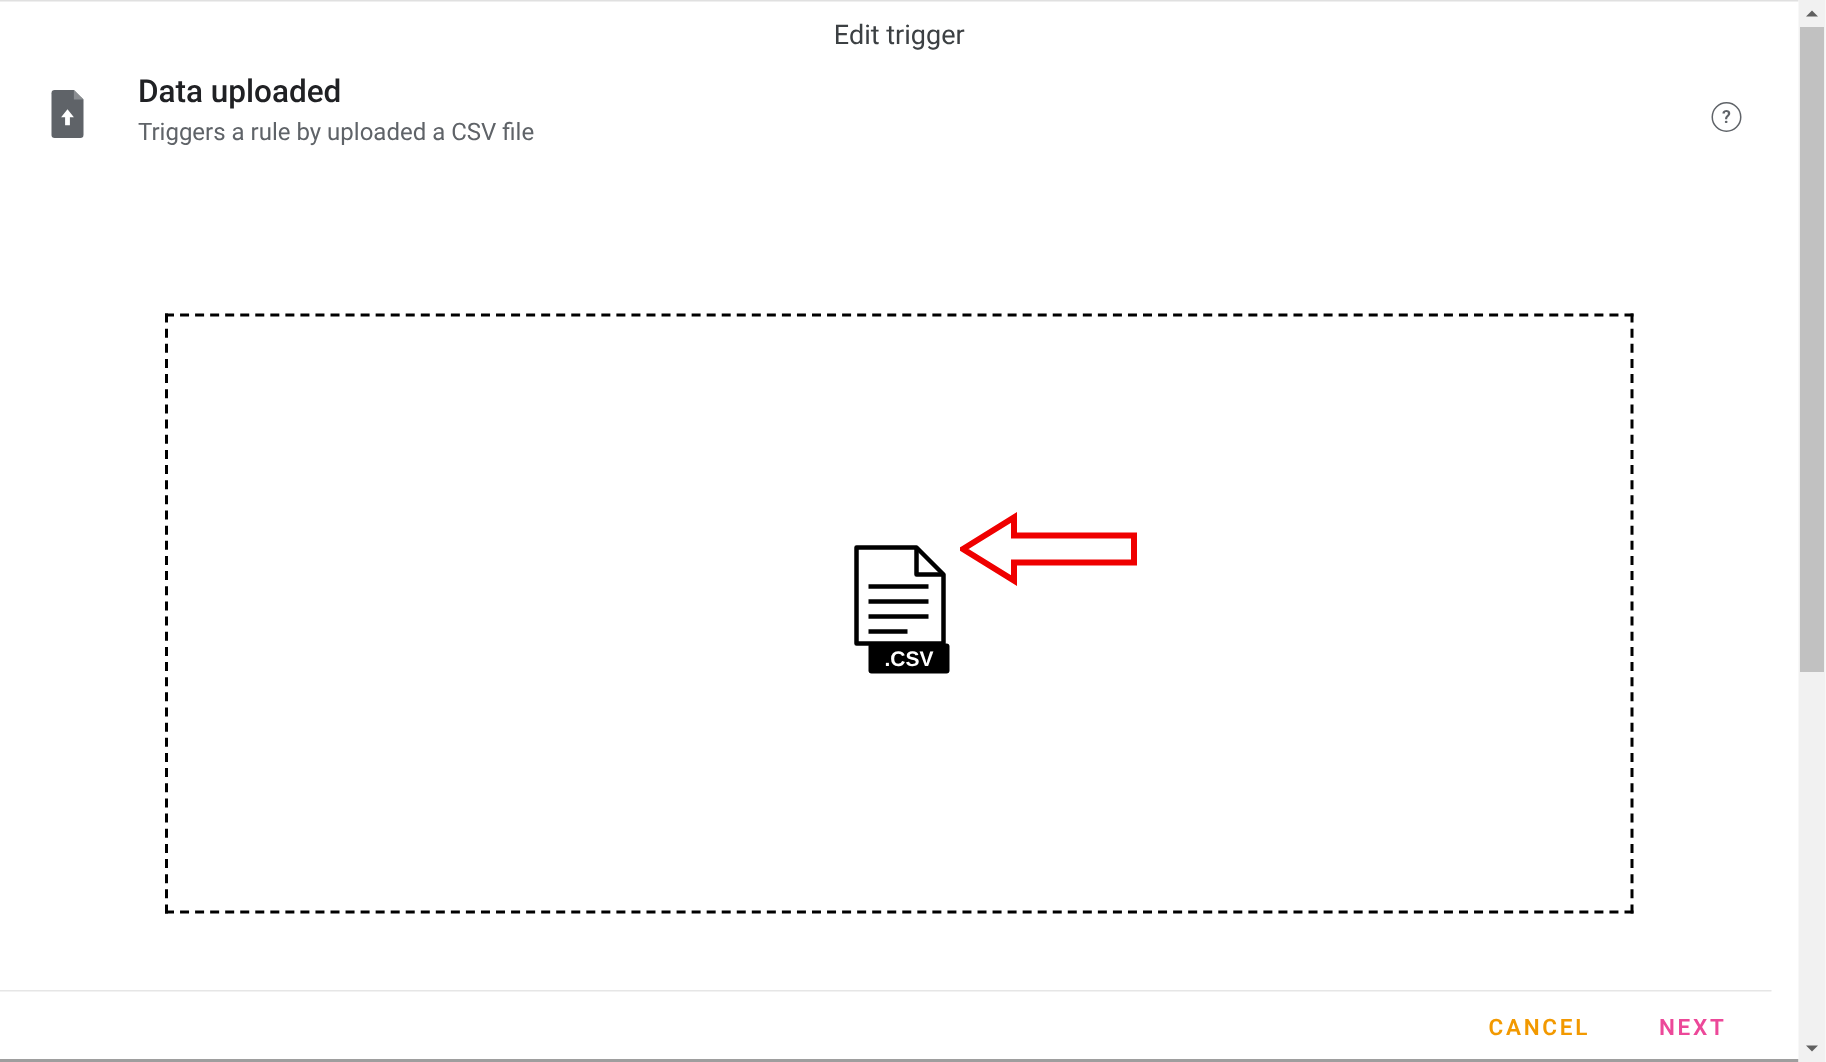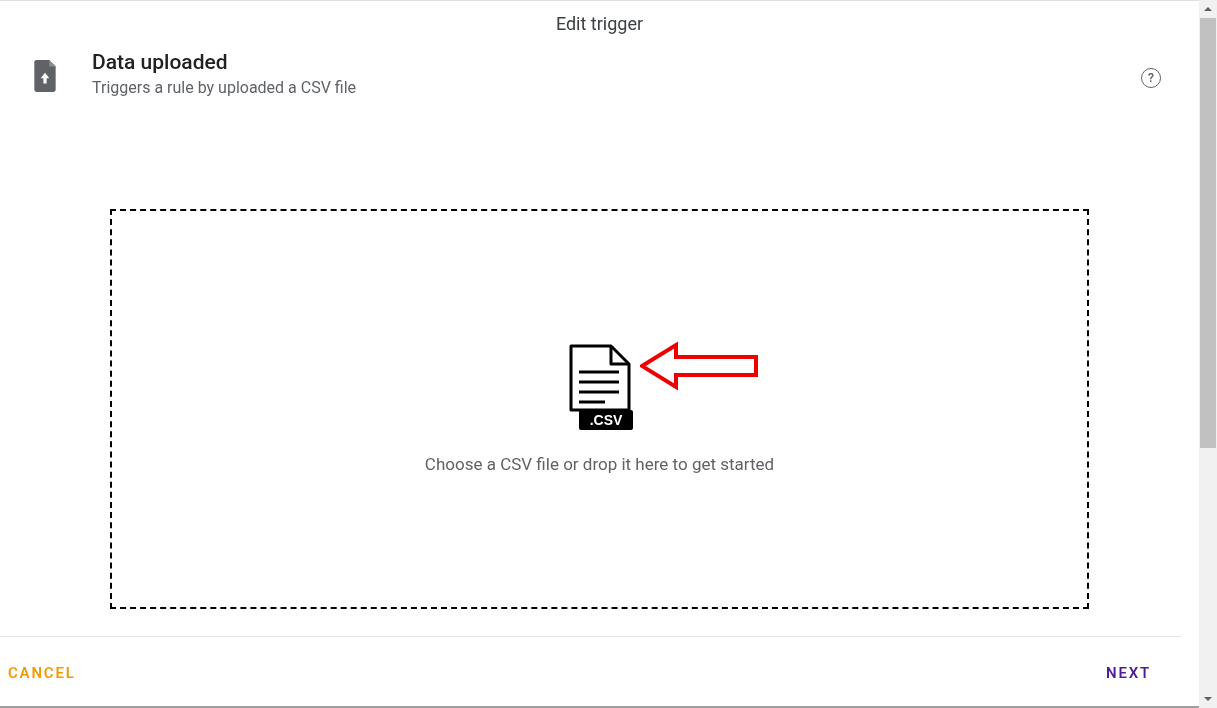--- a/index.html
+++ b/index.html
@@ -73,20 +73,21 @@
     padding: 100px 110px 0 110px;
   }
   .dropzone {
     border: 2px dashed #000;
     height: 400px;
     display: flex;
     flex-direction: column;
     align-items: center;
     justify-content: center;
     position: relative;
+    text-decoration: underline;
   }
   .dropzone-text {
     margin-top: 18px;
     font-size: 17px;
     color: #5f6368;
   }
 
   .csv-icon {
     display: inline-block;
   }
@@ -96,40 +97,40 @@
     left: 50%;
     top: 130px;
     margin-left: 40px;
   }
 
   .footer {
     position: absolute;
     left: 0;
     right: 18px;
     bottom: 0;
-    height: 72px;
+    height: 48px;
     border-top: 1px solid #e6e6e6;
     display: flex;
     align-items: center;
-    justify-content: space-between;
+    justify-content: flex-end;
     padding-right: 22px;
     background: #fff;
   }
   .btn {
     font-size: 15px;
     font-weight: 600;
     letter-spacing: 1.8px;
     padding: 10px 8px;
     background: transparent;
     border: none;
     cursor: pointer;
     font-family: inherit;
   }
   .btn-cancel { color: #f29900; }
-  .btn-next { color: #4c1d95; margin-left: 30px; cursor: default; }
+  .btn-next { color: #ec4899; margin-left: 30px; cursor: default; }
 
   .bottom-border {
     position: absolute;
     left: 0; right: 0; bottom: 0;
     height: 2px;
     background: #9e9e9e;
   }
 
   
   .scrollbar {
@@ -215,21 +216,20 @@
           <line x1="14" y1="28" x2="54" y2="28" stroke="#000" stroke-width="3"></line>
           <line x1="14" y1="38" x2="54" y2="38" stroke="#000" stroke-width="3"></line>
           <line x1="14" y1="48" x2="54" y2="48" stroke="#000" stroke-width="3"></line>
           <line x1="14" y1="58" x2="40" y2="58" stroke="#000" stroke-width="3"></line>
 
           <rect x="14" y="66" width="54" height="20" rx="2" fill="#000"></rect>
           <text x="41" y="81" text-anchor="middle" fill="#fff" font-family="Arial, sans-serif" font-size="14" font-weight="700">.CSV</text>
         </svg>
       </span>
 
-      <div class="dropzone-text">Choose a CSV file or drop it here to get started</div>
 
       <span class="annotation-arrow">
         <svg width="120" height="50" viewBox="0 0 120 50">
           <path d="M2 25 L36 4 L36 16 L116 16 L116 34 L36 34 L36 46 Z" fill="none" stroke="#ef0000" stroke-width="4" stroke-linejoin="miter"></path>
         </svg>
       </span>
 
     </div>
   </div>
 

